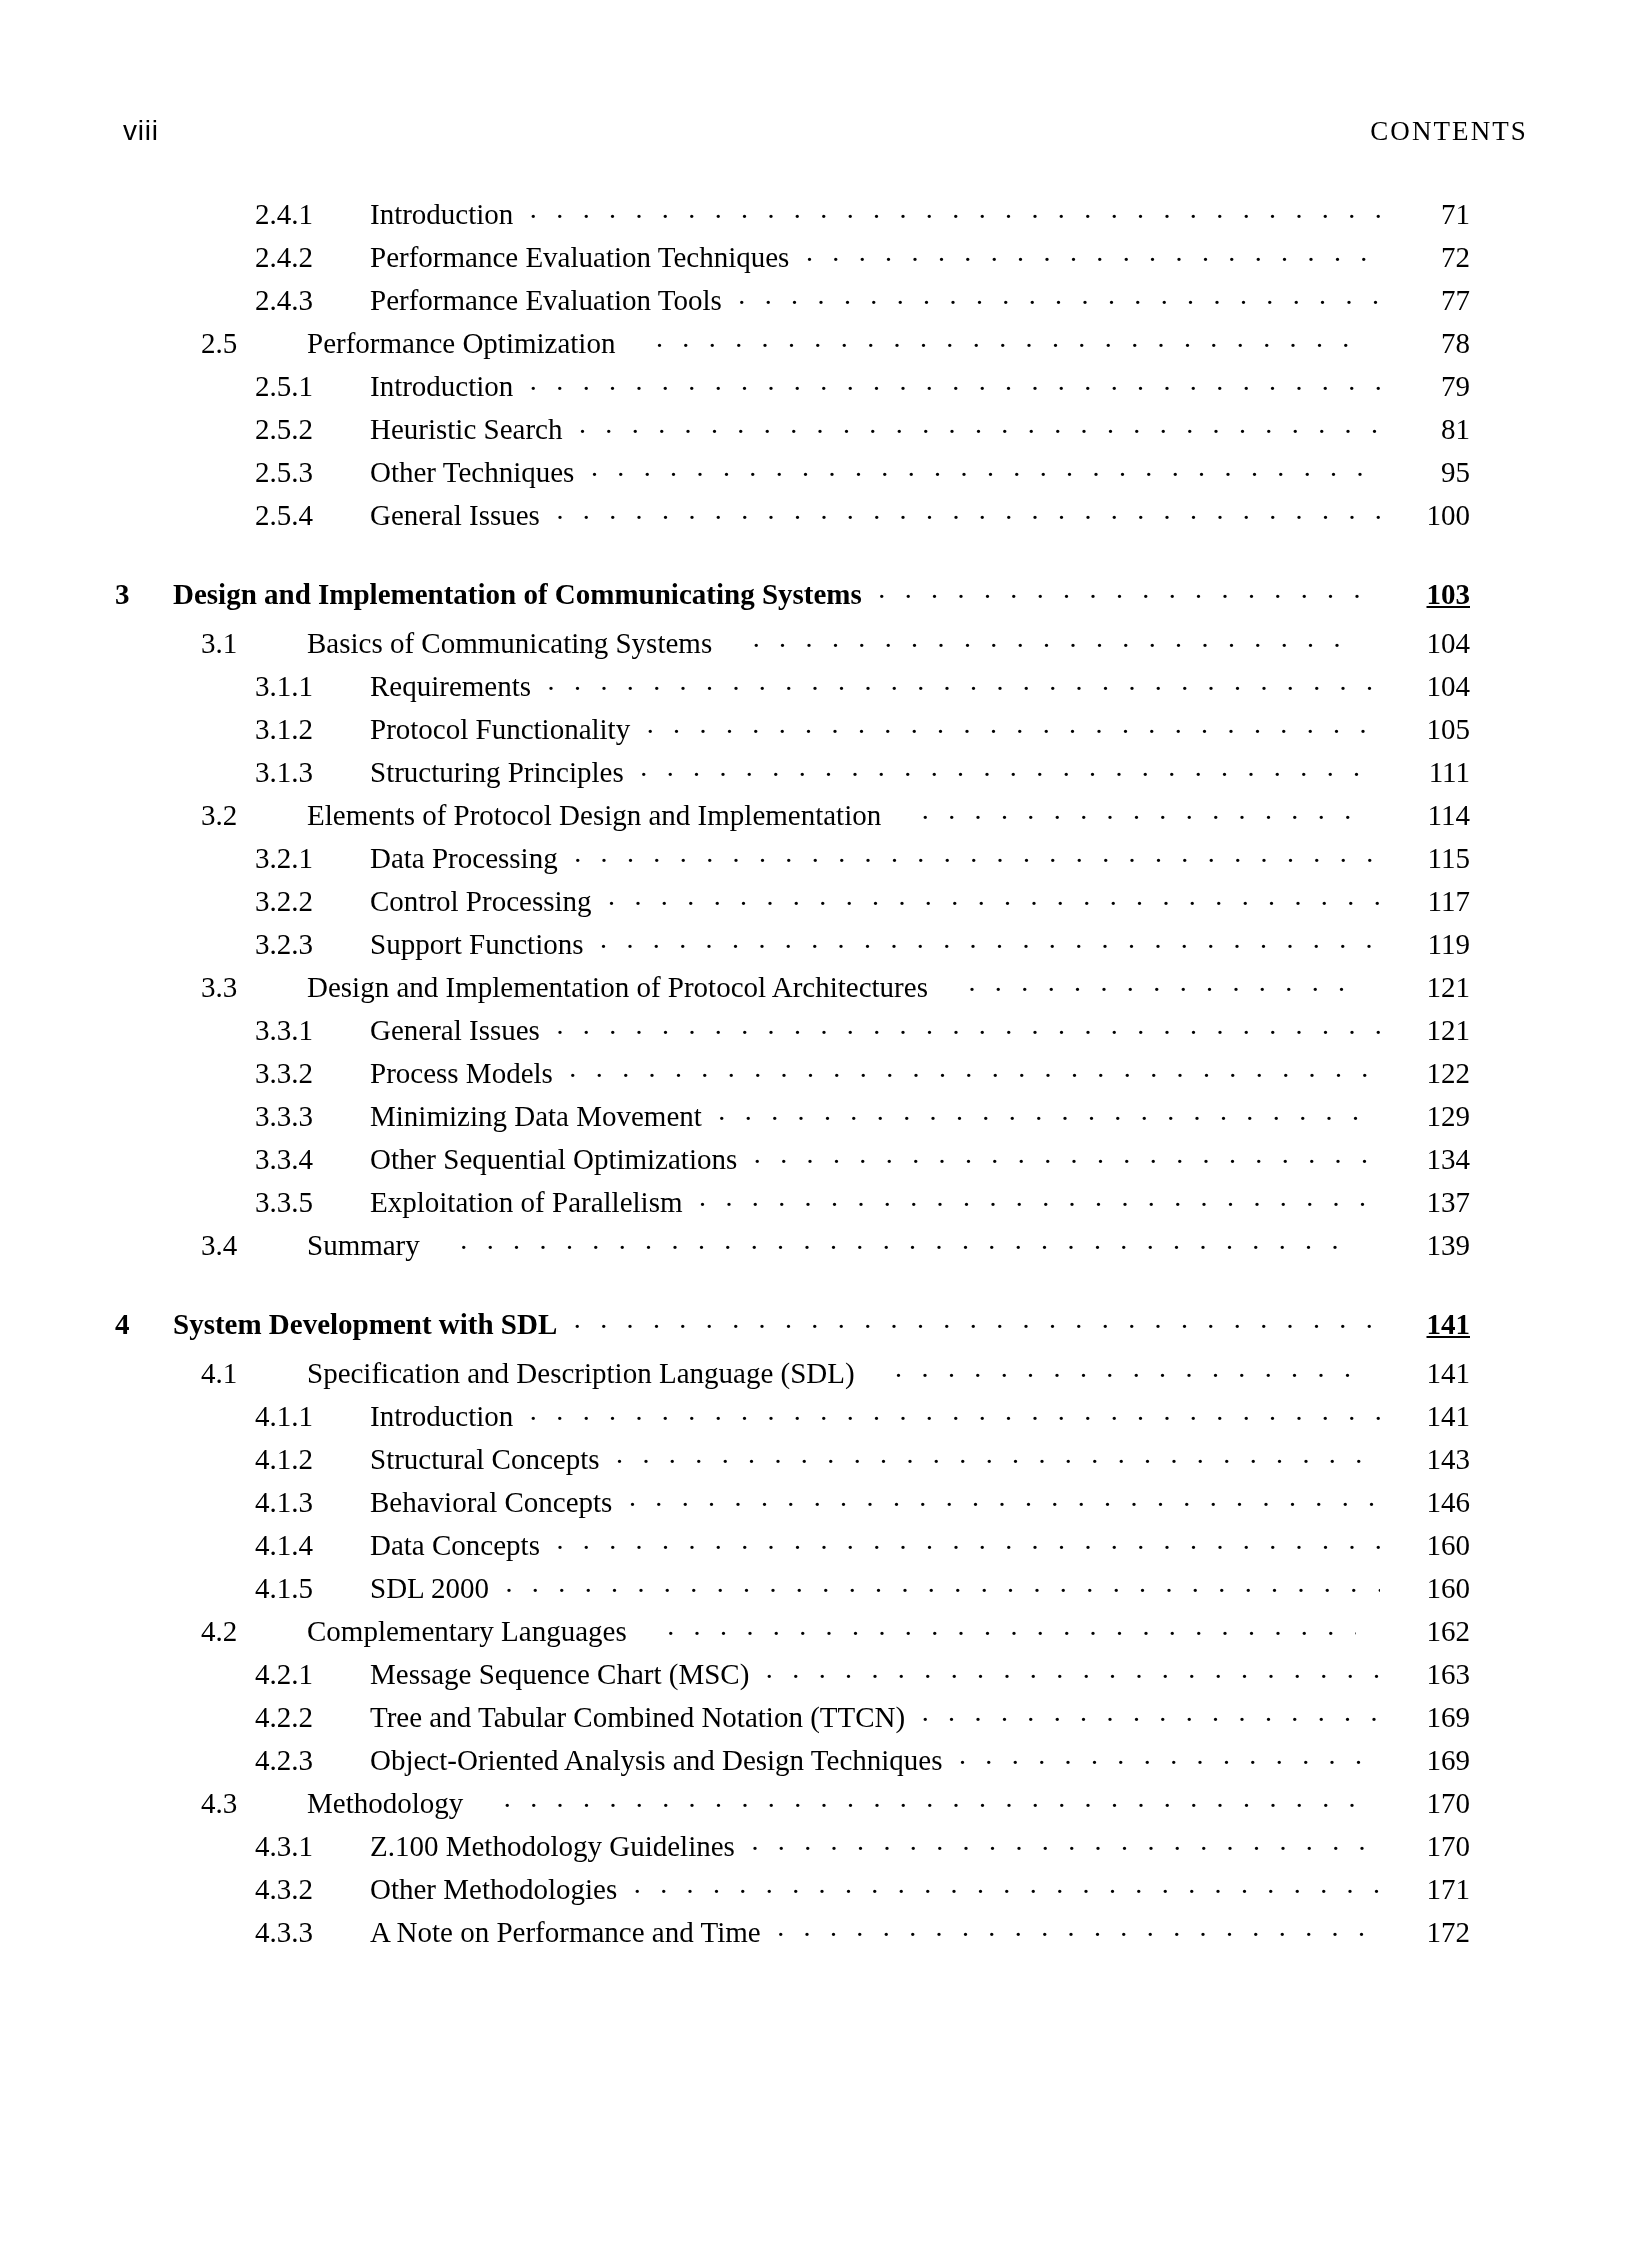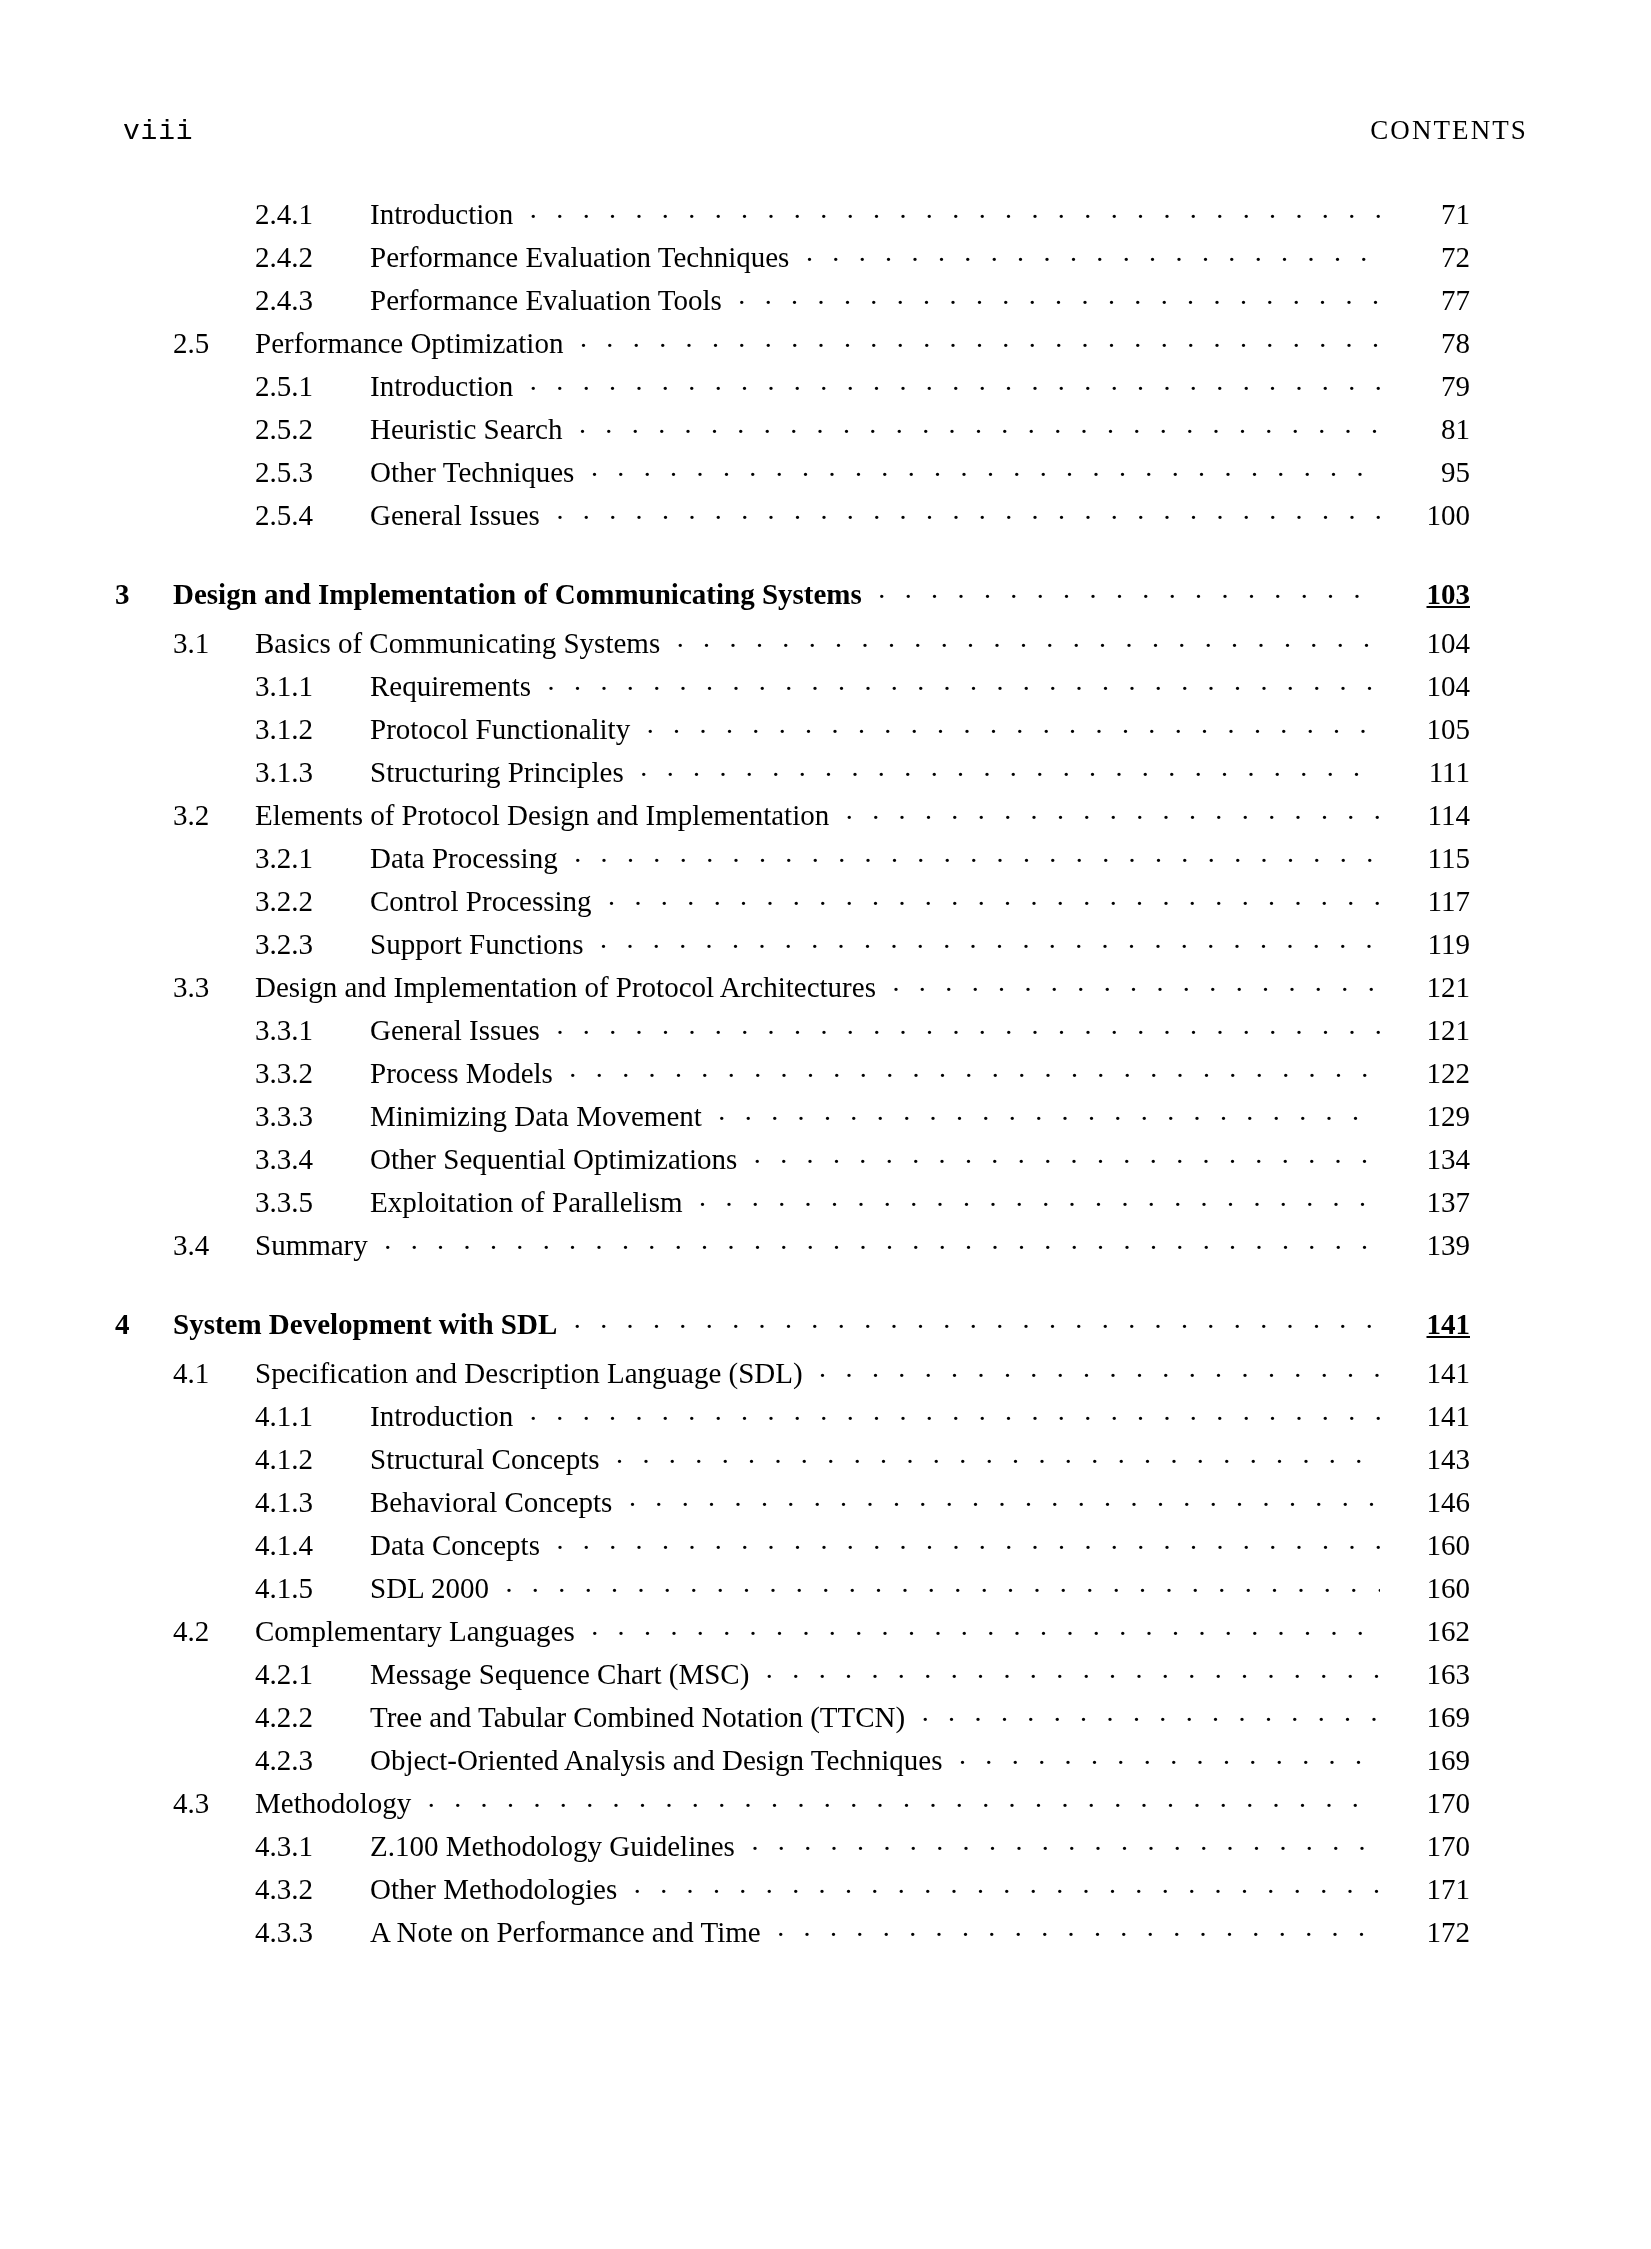--- a/index.html
+++ b/index.html
@@ -25,21 +25,21 @@
     position: absolute;
     top: 115px;
     left: 123px;
     right: 123px;
     display: flex;
     justify-content: space-between;
     align-items: baseline;
     font-size: 28px;
   }
   .folio {
-    font-family: Liberation Mono, monospace;
+    font-family: Liberation Sans, sans-serif;
     font-size: 28px;
     letter-spacing: 0.8px;
   }
   .running-head {
     font-family: Liberation Serif, serif;
     font-size: 27px;
     letter-spacing: 2.1px;
   }
   .toc {
     position: absolute;
@@ -90,21 +90,21 @@
     white-space: nowrap;
     padding-left: 11.5px;
   }
 
   
   .lvl-chapter .num { width: 58px; font-weight: bold; }
   .lvl-chapter .title { font-weight: bold; }
   .lvl-chapter .page-no { font-weight: bold; text-decoration: underline; }
   .lvl-chapter { margin-left: 0px; }
 
-  .lvl-section { margin-left: 58px; }
+  .lvl-section { margin-left: 86px; gap: 24px; }
   .lvl-section .num { width: 82px; }
 
   .lvl-sub { margin-left: 140px; }
   .lvl-sub .num { width: 115px; }
 
   .gap-before { margin-top: 36px; }
 
   .chapter-row { height: 49px; }
 </style>
 </head>

